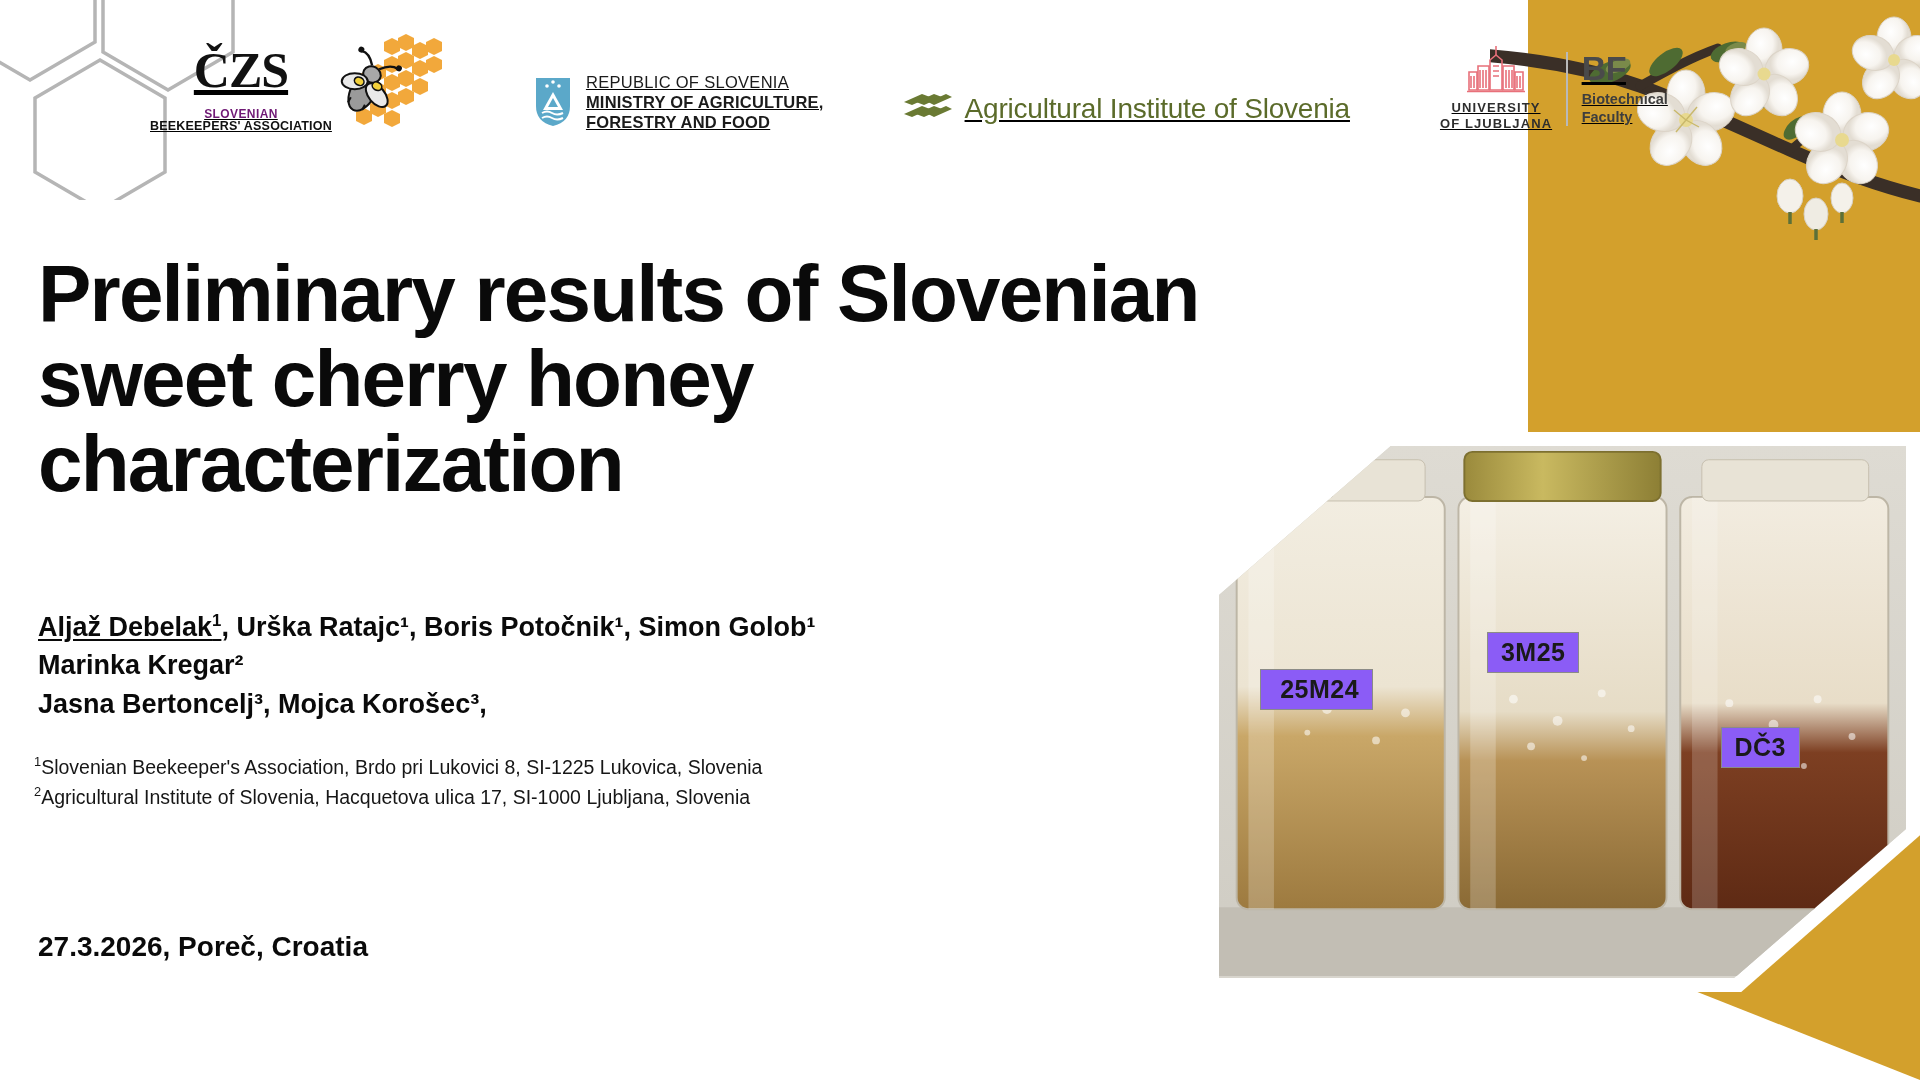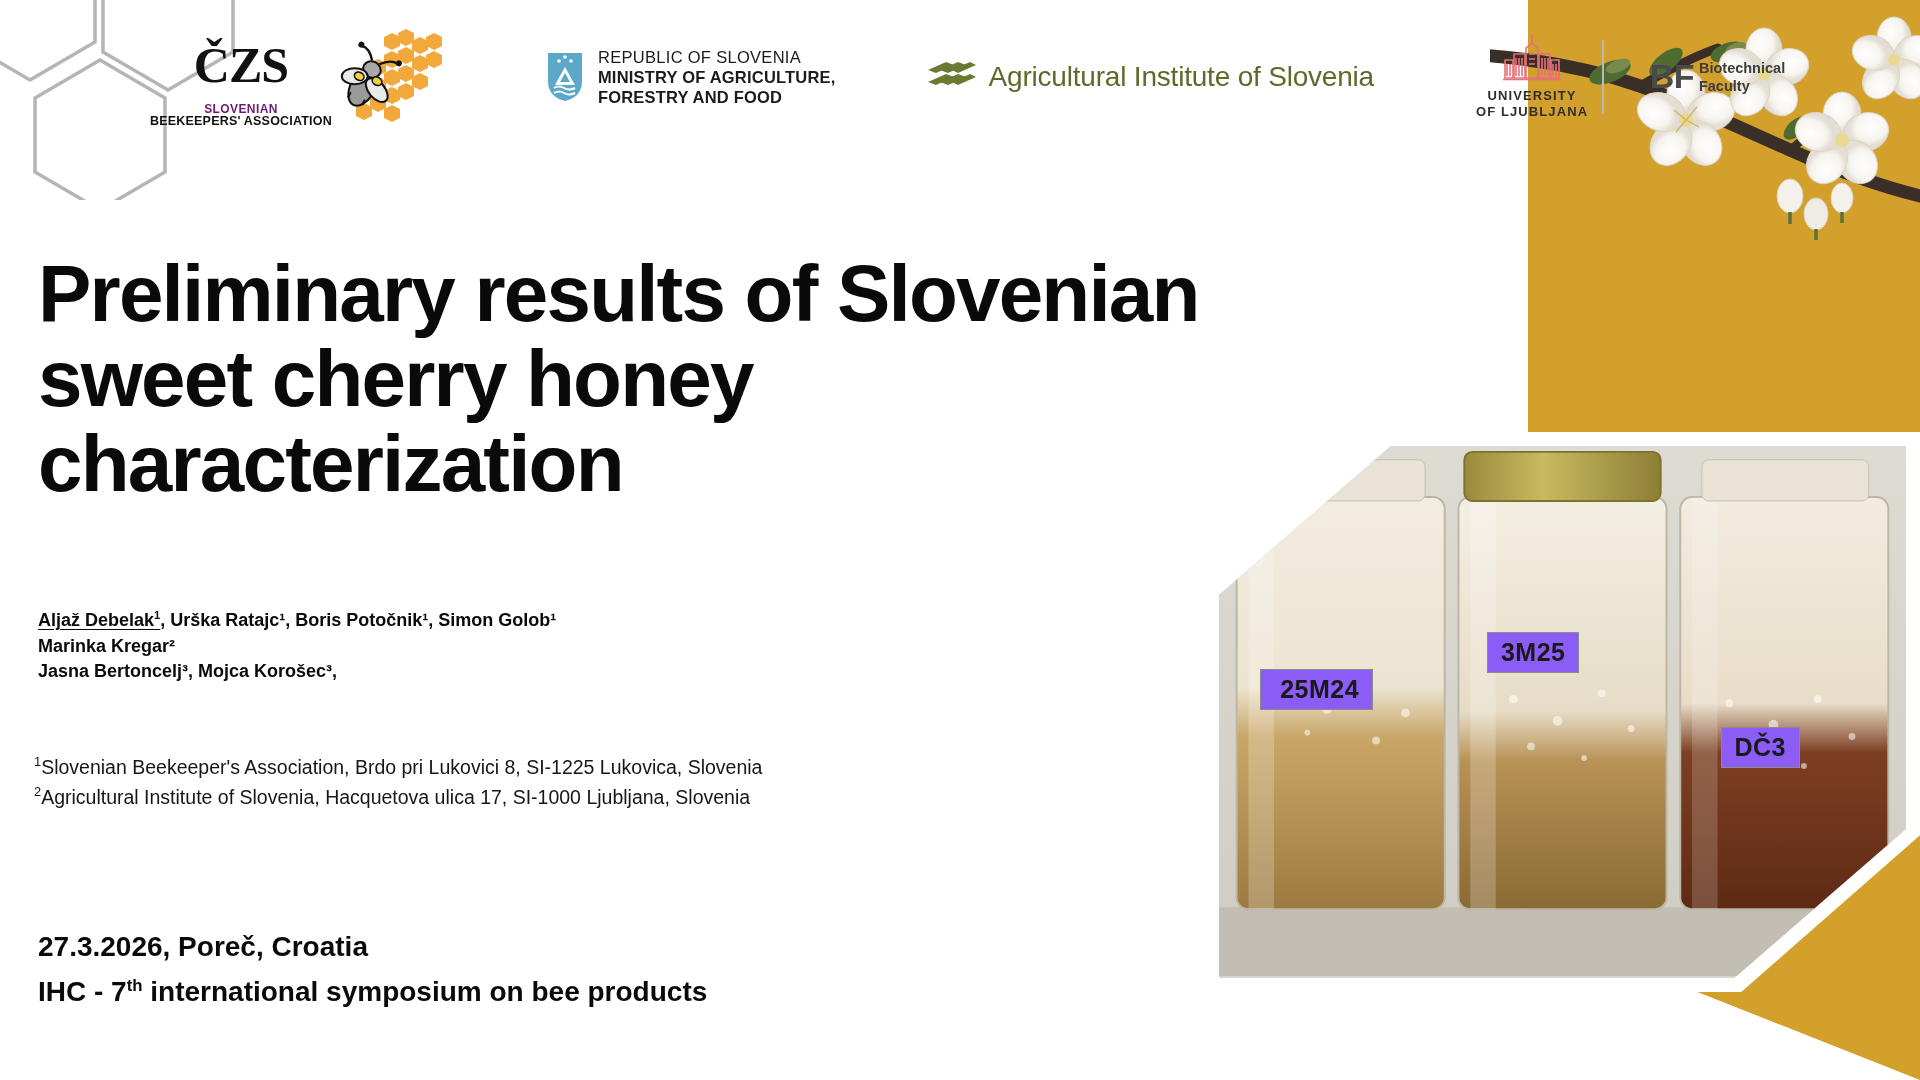--- a/index.html
+++ b/index.html
@@ -21,21 +21,21 @@
   }
   .gold-notch {
     position:absolute; bottom:0; right:0; width:392px; height:155px;
     background:#ffffff; z-index:2;
     clip-path: polygon(0 0, 0 100%, 100% 100%);
   }
 
   
   .logo-row {
     position:absolute; top:22px; left:150px; height:110px;
-    display:flex; align-items:center; gap:16px; z-index:6;
+    display:flex; align-items:flex-end; gap:4px; z-index:6;text-decoration:underline;
   }
   .logo-block { display:flex; align-items:center; }
 
   
   .czs { display:flex; align-items:flex-end; gap:2px; }
   .czs-text { text-align:center; line-height:1; }
   .czs-mark {
     font-family:"Liberation Serif", serif; font-weight:bold;
     font-size:50px; letter-spacing:-1px; color:#111; line-height:0.95;
   }
@@ -50,35 +50,35 @@
 
   
   .agri { display:flex; align-items:center; gap:13px; margin-left:72px; }
   .agri-txt { font-size:28px; color:#5b6b2a; letter-spacing:-.2px; white-space:nowrap; }
 
   
   .ul { display:flex; align-items:center; margin-left:86px; }
   .ul-left { display:flex; flex-direction:column; align-items:center; gap:4px; }
   .ul-name { font-size:13px; font-weight:bold; color:#2e2e2e; letter-spacing:1.1px; line-height:1.25; text-align:center; }
   .ul-div { width:1.5px; height:74px; background:#b9b9b9; margin:0 14px; }
-  .ul-right { display:flex; flex-direction:row; justify-content:center; gap:5px;margin-left:32px; }
+  .ul-right { display:flex; flex-direction:column; justify-content:center; gap:5px; }
   .bf-mark { font-size:34px; font-weight:bold; color:#4a4a4a; letter-spacing:-.5px; line-height:1; }
   .bf-sub { font-size:14.5px; font-weight:bold; color:#3d3d3d; line-height:1.25; }
 
   
   .title {
     position:absolute; left:38px; top:232px; width:1180px; z-index:5;
     font-size:80px; font-weight:bold; line-height:1.06;
     letter-spacing:-1.8px; color:#0a0a0a;margin-top:20px;
   }
 
   
   .authors {
     position:absolute; left:38px; top:608px; width:1130px; z-index:5;
-    font-size:18px; font-weight:bold; line-height:1.42; color:#0a0a0a;
+    font-size:27px; font-weight:bold; line-height:1.42; color:#0a0a0a;
   }
   .authors .lead { text-decoration:underline; text-underline-offset:3px; }
   sup { font-size:.62em; vertical-align:super; font-weight:bold; }
 
   
   .affils {
     position:absolute; left:34px; top:752px; width:1160px; z-index:5;
     font-size:19.5px; line-height:1.52; color:#161616; font-weight:normal;
   }
   .affils sup { font-weight:normal; font-size:.66em; }
@@ -253,21 +253,20 @@
     <div>Jasna Bertoncelj³, Mojca Korošec³,</div>
   </div>
 
   <div class="affils">
     <div><sup>1</sup><span>Slovenian Beekeeper's Association, Brdo pri Lukovici 8, SI-1225 Lukovica, Slovenia</span></div>
     <div><sup>2</sup><span>Agricultural Institute of Slovenia, Hacquetova ulica 17, SI-1000 Ljubljana, Slovenia</span></div>
   </div>
 
   <div class="footer">
     <div>27.3.2026, Poreč, Croatia</div>
-    <div><span>IHC - 7</span><sup>th</sup><span> international symposium on bee products</span></div>
   </div>
 
   <svg class="blossom" viewBox="0 0 430 400">
     <defs>
       <radialGradient id="petalG" cx="40%" cy="35%">
         <stop offset="0%" stop-color="#ffffff"></stop>
         <stop offset="70%" stop-color="#f7f4ef"></stop>
         <stop offset="100%" stop-color="#e3ddd3"></stop>
       </radialGradient>
     </defs>

